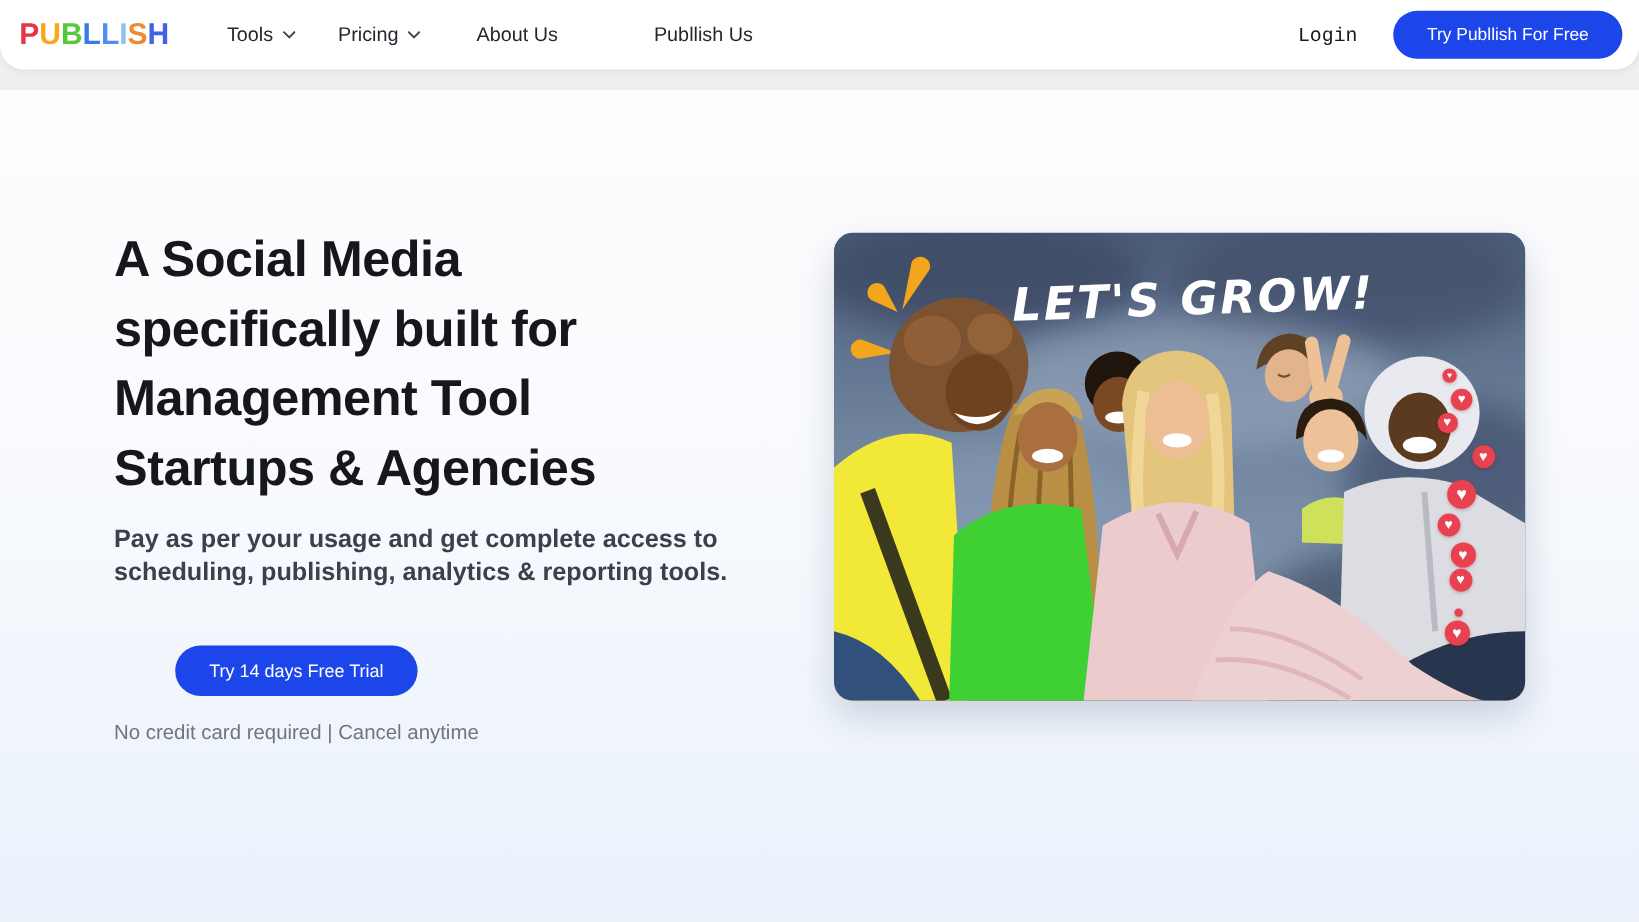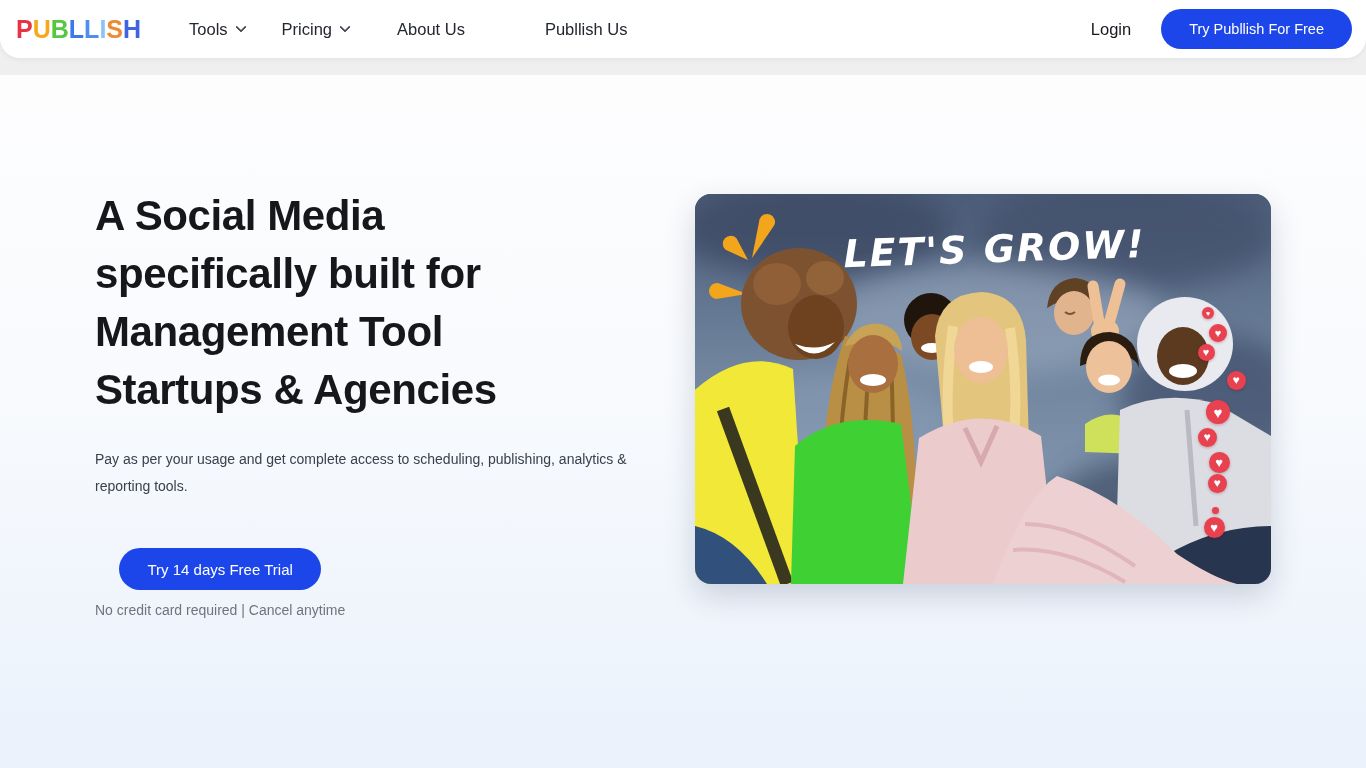--- a/index.html
+++ b/index.html
@@ -33,49 +33,49 @@
   .nav-item:nth-child(1) { margin-right: 37px; }
   .nav-item:nth-child(2) { margin-right: 48px; }
   .nav-item:nth-child(3) { margin-right: 80px; }
   .chevron {
     width: 8px; height: 8px; margin-left: 9px; margin-top: -4px;
     border-right: 2px solid #454a52; border-bottom: 2px solid #454a52;
     border-radius: 1px;
     transform: rotate(45deg);
   }
   .nav-right { margin-left: auto; display: flex; align-items: center; margin-right: 14px; }
-  .login { color: #15181d; font-size: 16.5px; cursor: pointer; margin-right: 30px; }
+  .login { color: #15181d; font-size: 16.5px; cursor: pointer; margin-right: 30px; font-family: Liberation Mono, monospace; }
   .cta-pill {
     background: #1d46ea; color: #ffffff; border: none; cursor: pointer;
     border-radius: 24px; font-family: "Liberation Sans", sans-serif;
   }
   .cta-pill.nav { font-size: 14.5px; padding: 0 28px; height: 40px; }
   .cta-pill.big { font-size: 15px; padding: 0 28px; height: 42px; border-radius: 26px; text-align: center; }
 
   
   .hero {
     position: relative;
     margin-top: 17px;
     height: 693px;
     background: linear-gradient(180deg, #fdfdfe 0%, #f8fafd 45%, #eef4fc 85%, #eaf1fb 100%);
   }
   .hero-left { position: absolute; left: 95px; top: 112px; }
   .hero-title {
     margin: 0; font-size: 42px; line-height: 58px; font-weight: 600;
     color: #15171b; letter-spacing: -0.4px;
   }
   .hero-subtitle {
-    margin: 27px 0 0 0; max-width: 545px;
-    font-size: 14px; line-height: 27px; color: #3a414b;
+    margin: 17px 0 0 0; max-width: 545px;
+    font-size: 21px; line-height: 27px; color: #3a414b; font-weight: bold;
   }
   .cta-wrap {
     margin-top: 48px;
     display: inline-flex; flex-direction: column; align-items: center;
   }
-  .fine-print { margin-top: 12px; font-size: 14px; color: #6e7480; }
+  .fine-print { margin-top: 21px; font-size: 17px; color: #6e7480; }
 
   
   .hero-image {
     position: absolute; left: 695px; top: 119px;
     width: 576px; height: 390px;
     border-radius: 16px; overflow: hidden;
     box-shadow: 0 12px 30px rgba(30,45,80,.18);
     background: #5d7090;
   }
   .hero-image svg { display: block; }

